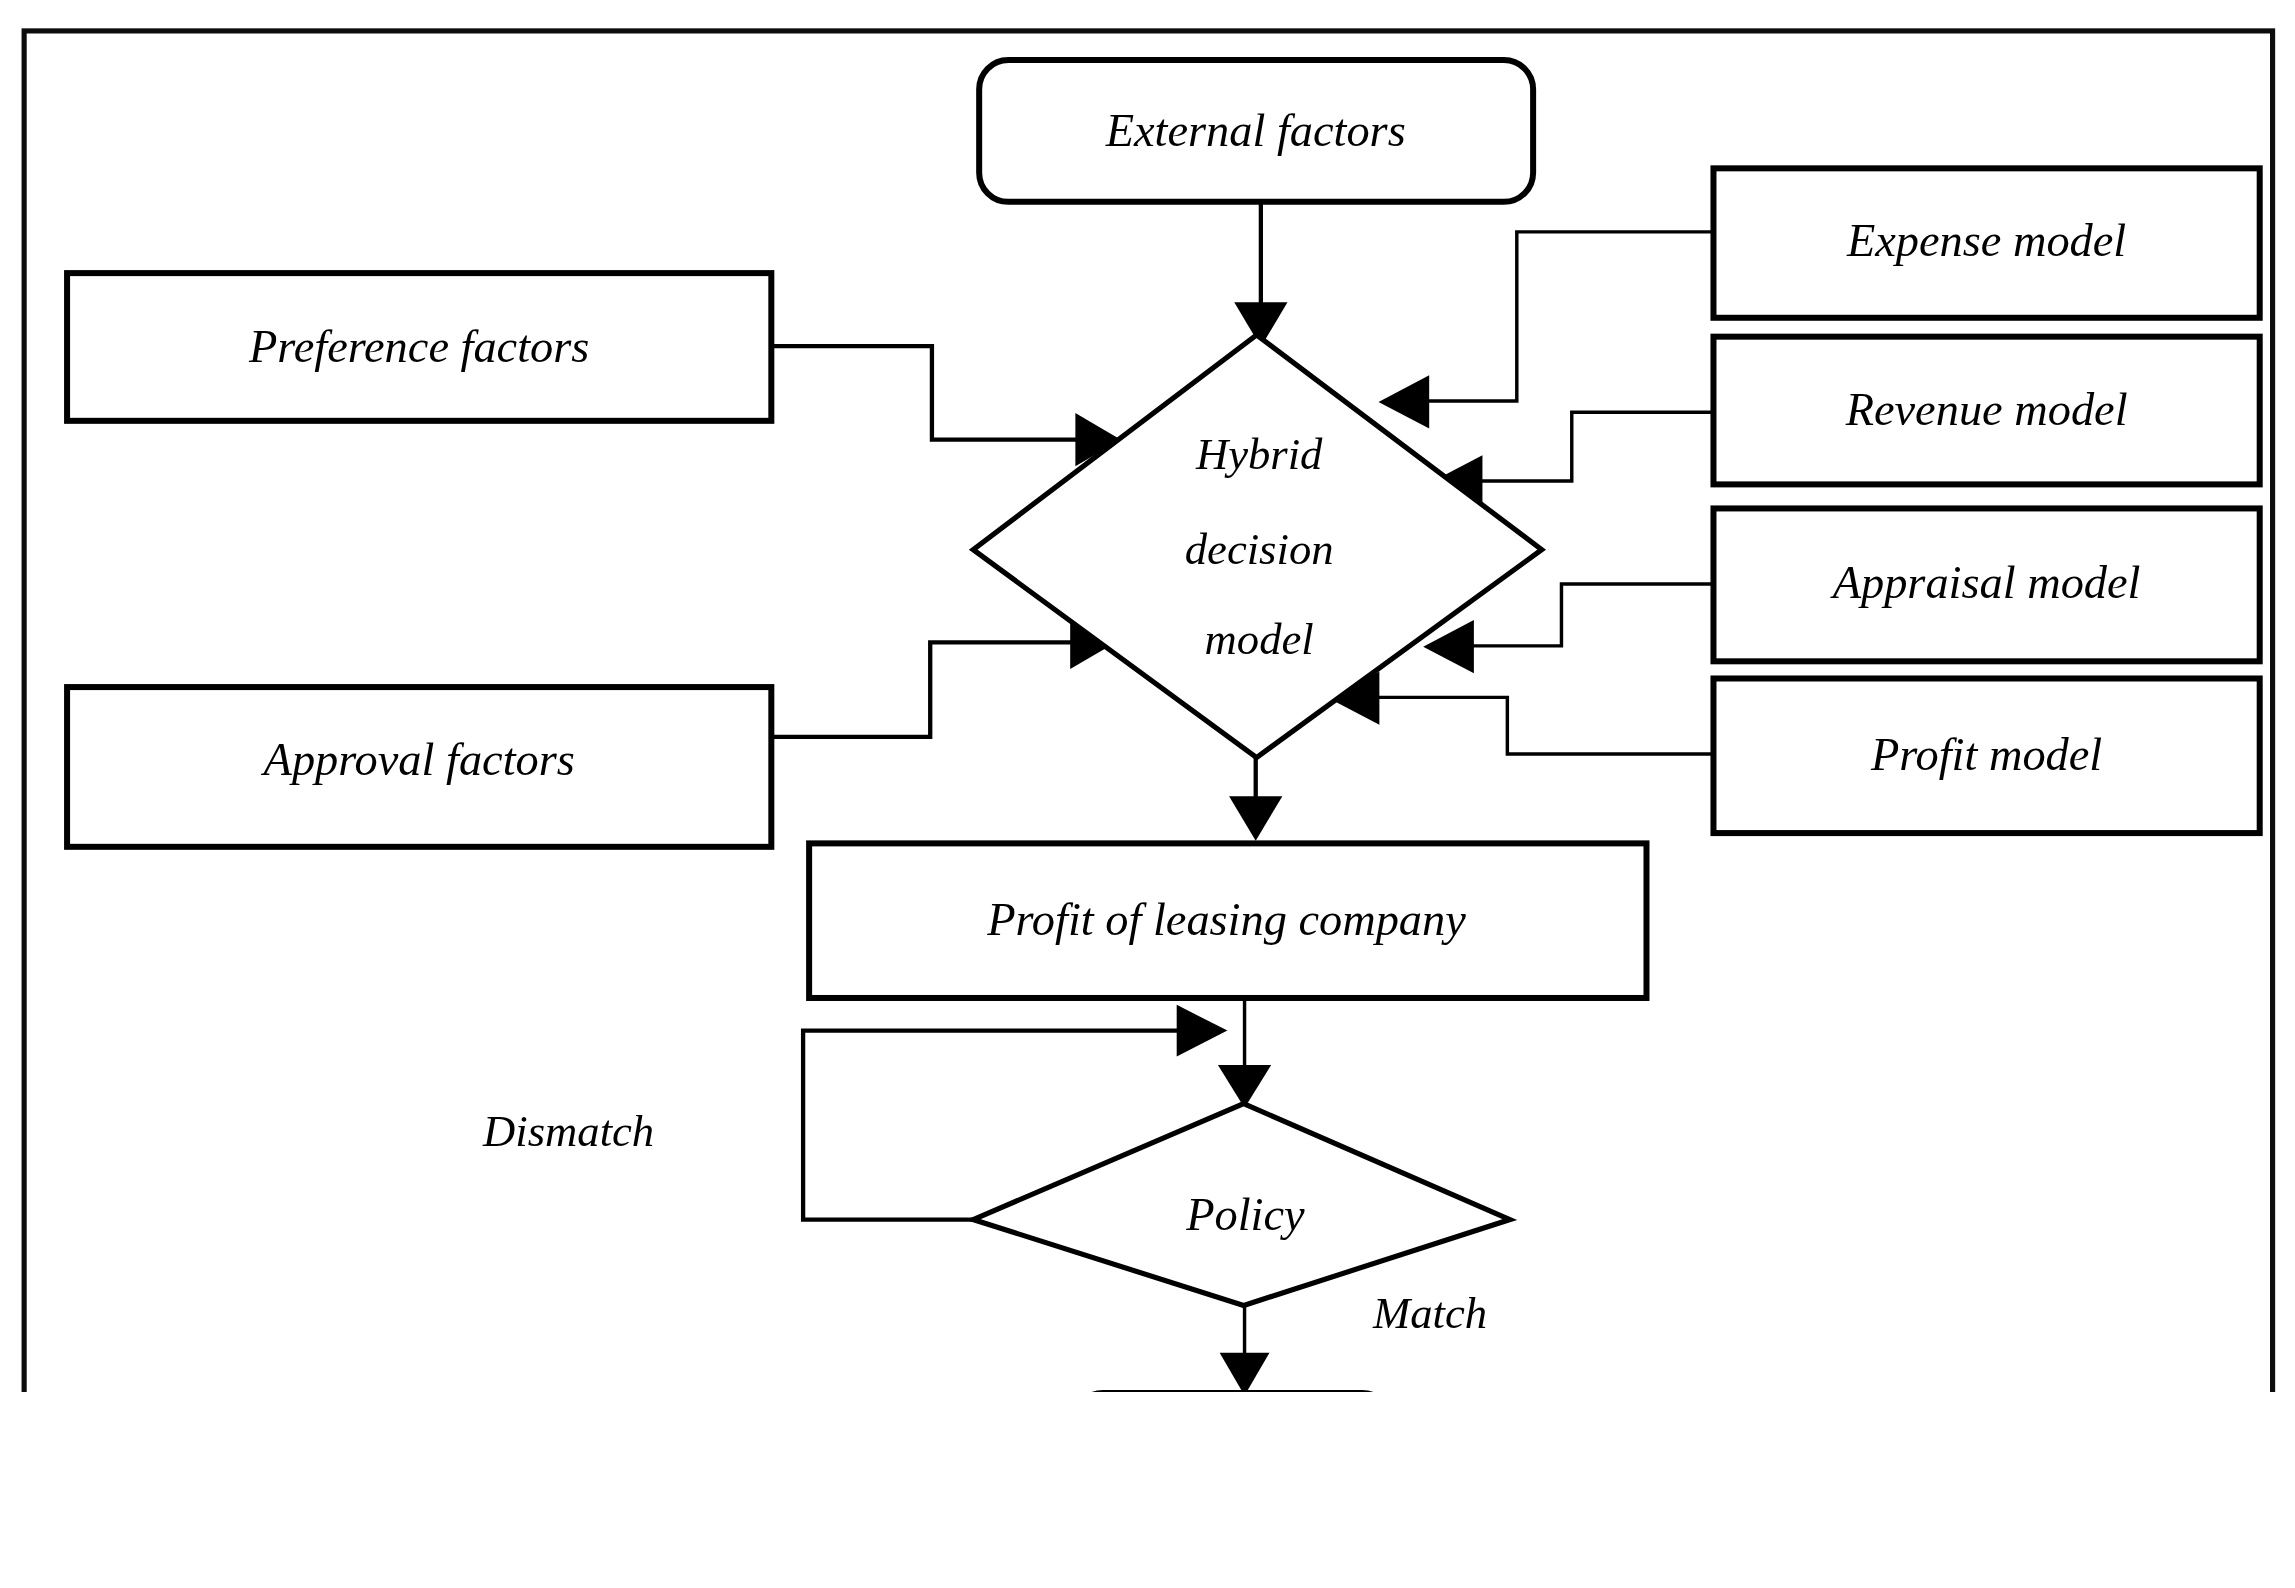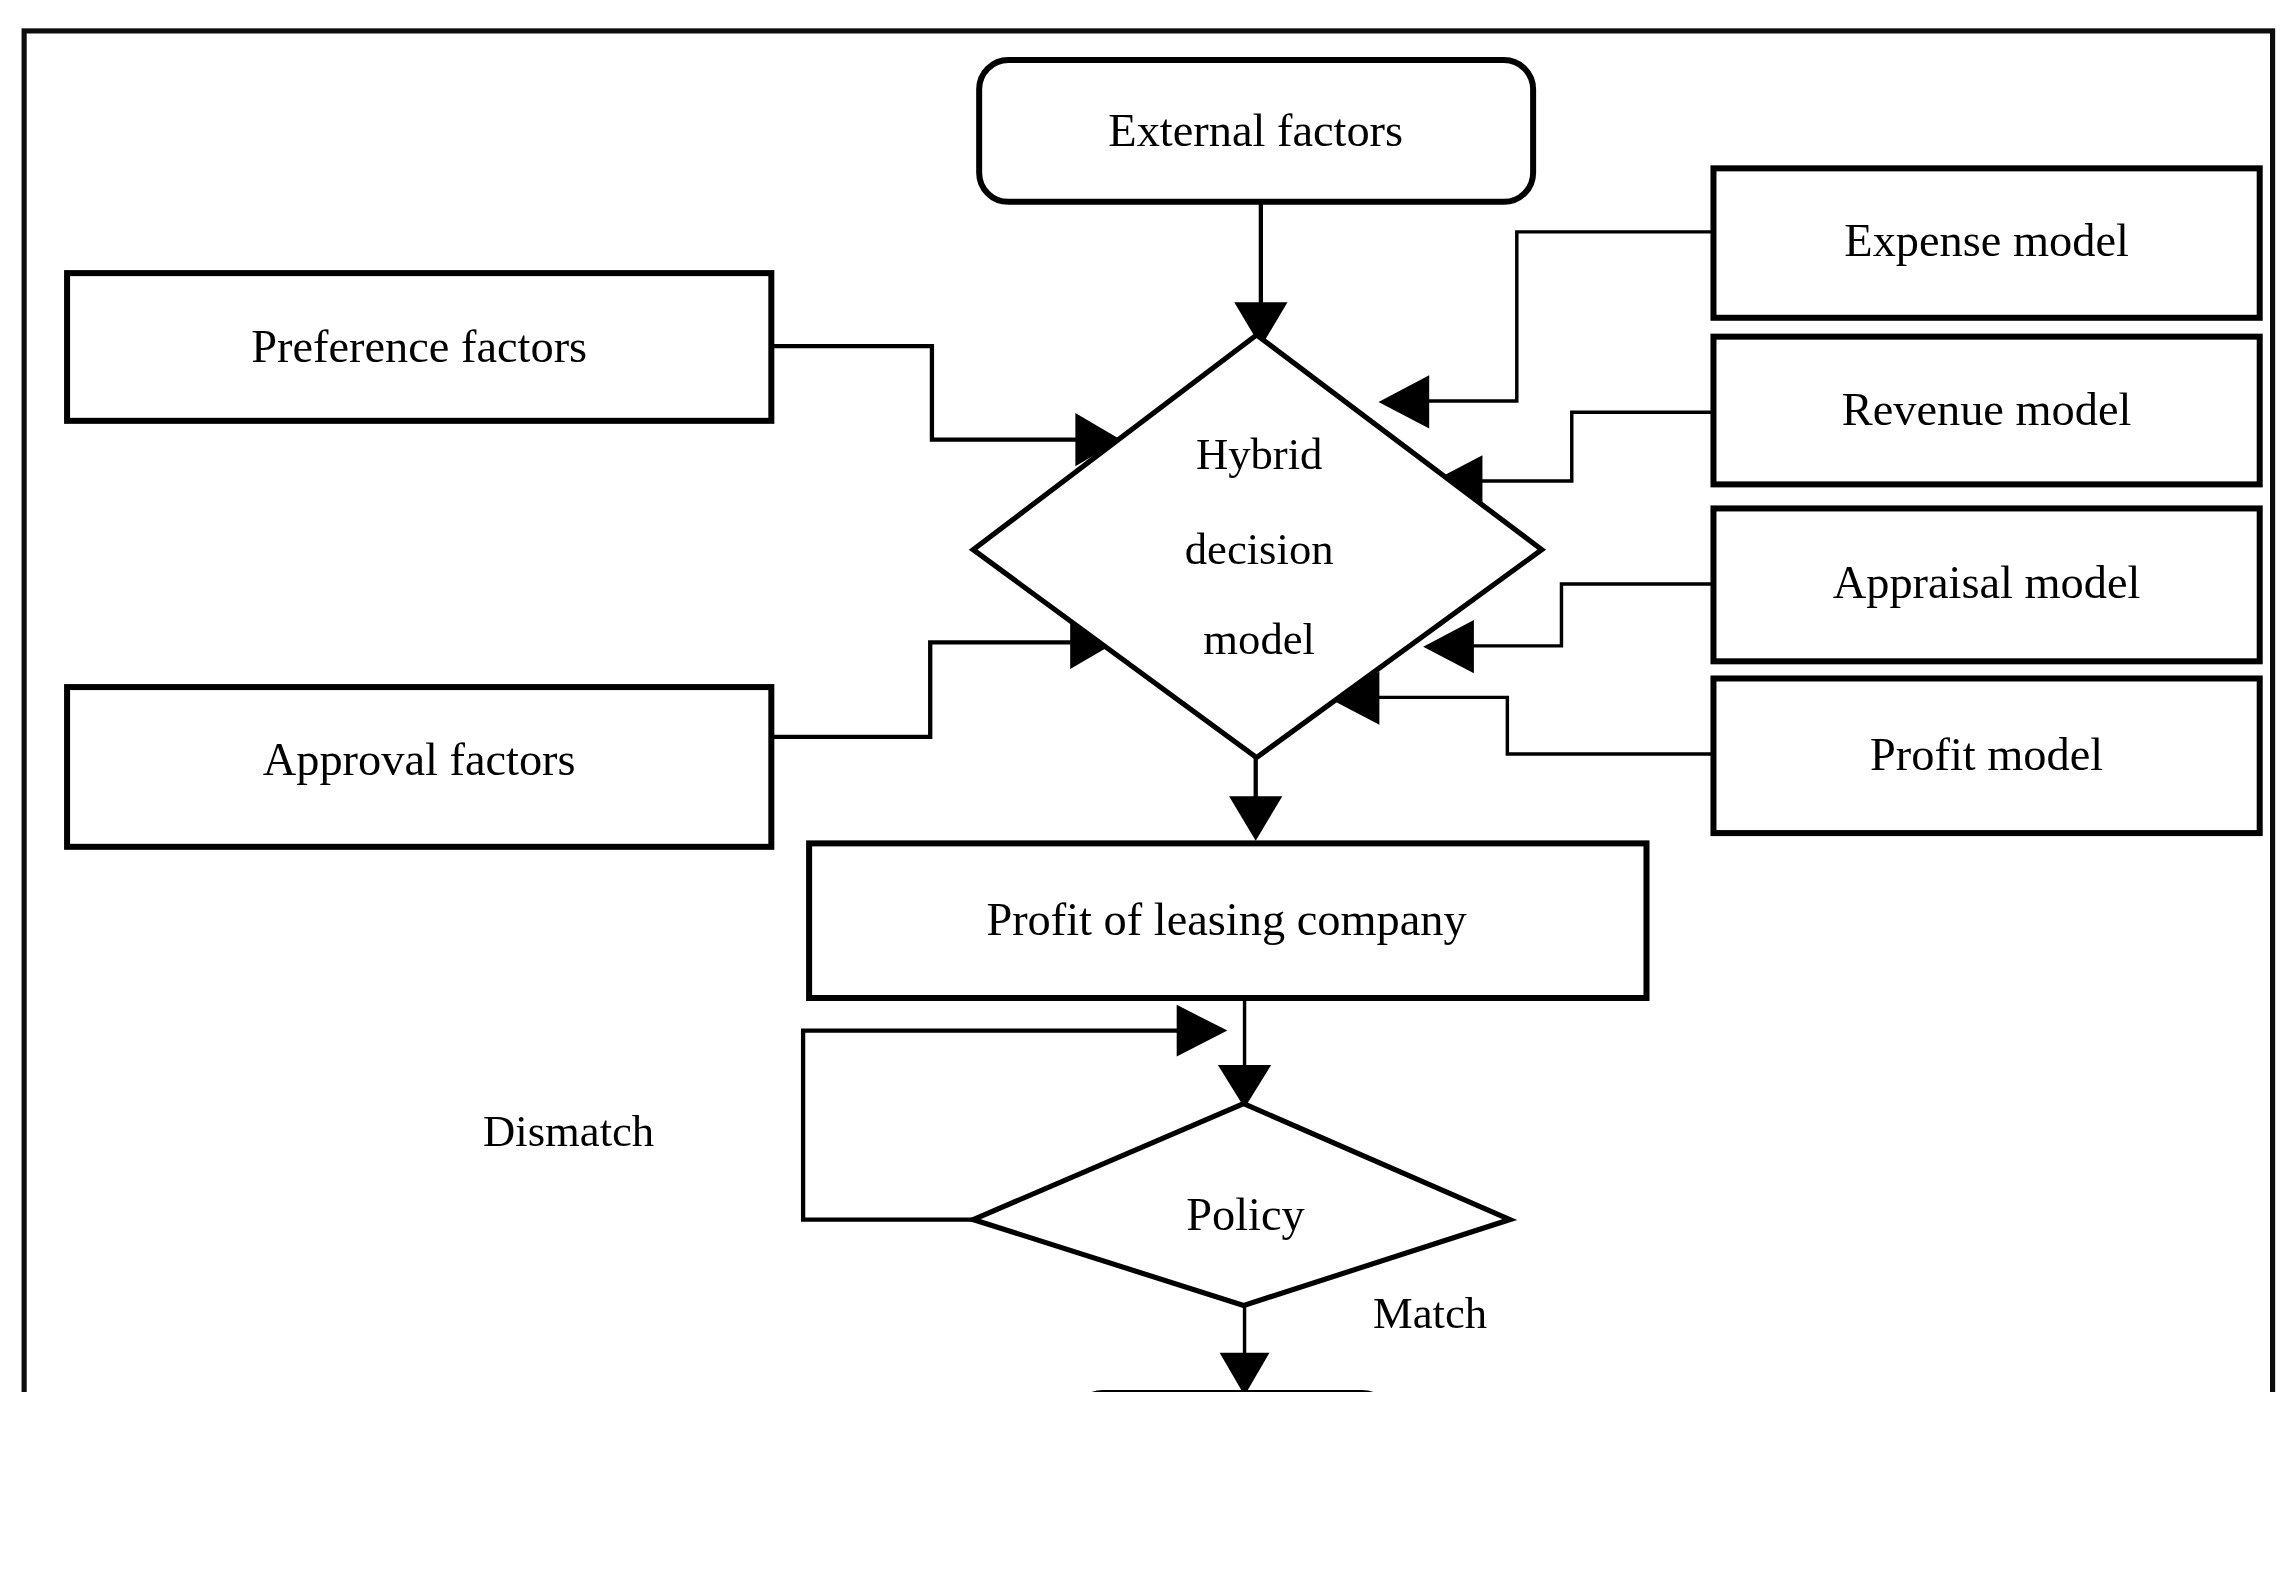--- a/index.html
+++ b/index.html
@@ -7,20 +7,21 @@
     padding: 0;
     background: #ffffff;
   }
   #stage {
     position: relative;
     width: 2295px;
     height: 1392px;
     background: #ffffff;
     overflow: hidden;
     font-family: "Liberation Serif", "DejaVu Serif", serif;
+    font-style: italic;
   }
   svg#diagram {
     position: absolute;
     left: 0;
     top: 0;
     width: 2295px;
     height: 1588px;
     display: block;
   }
   .frame {

